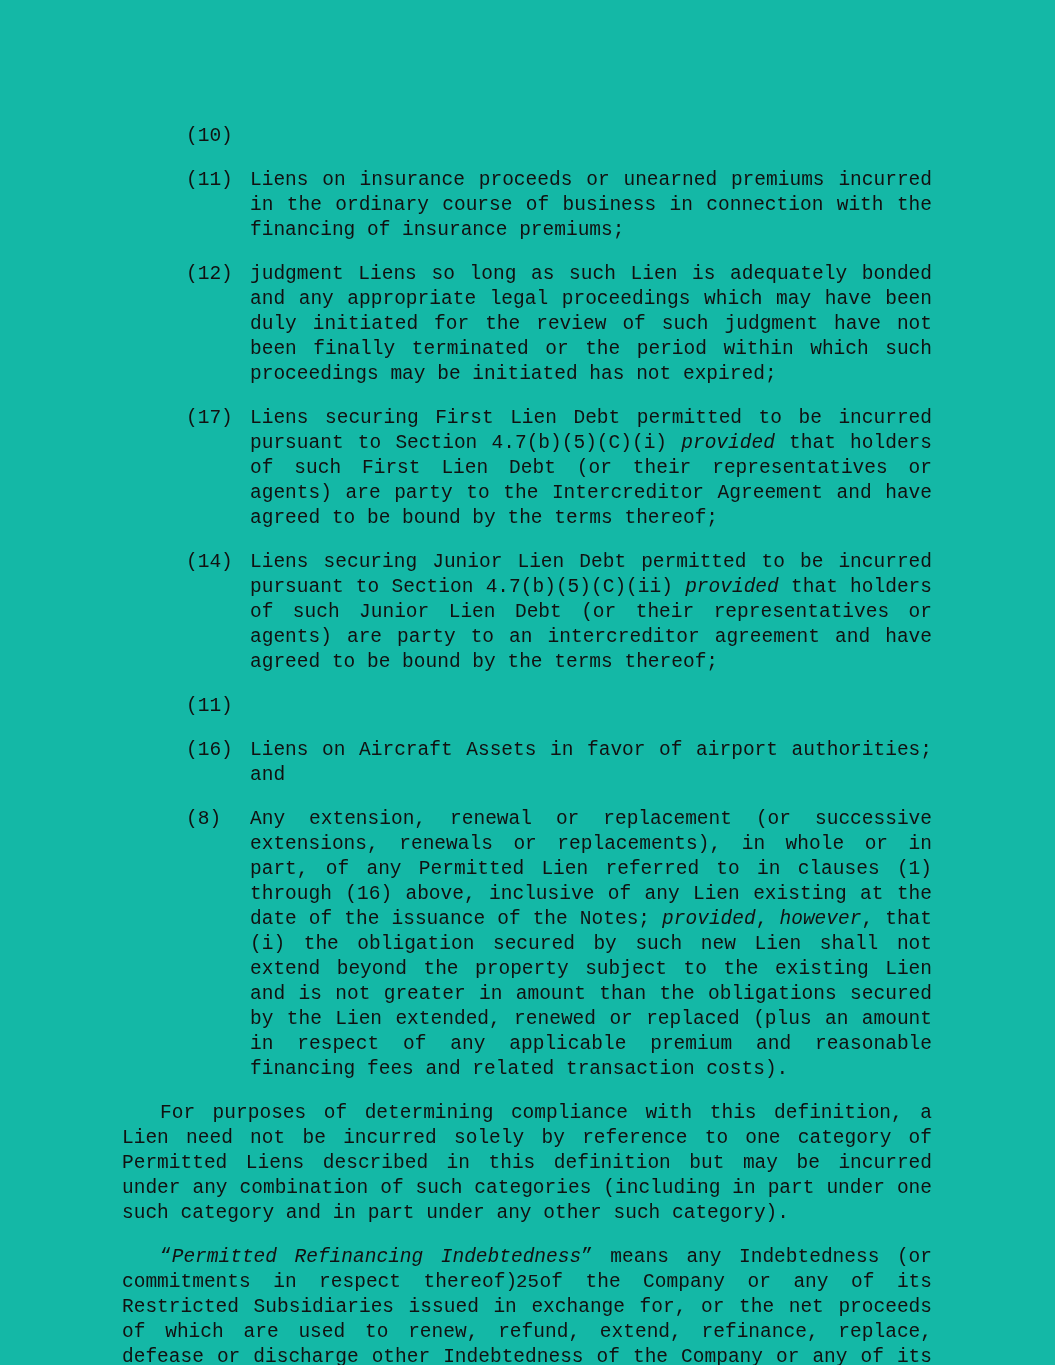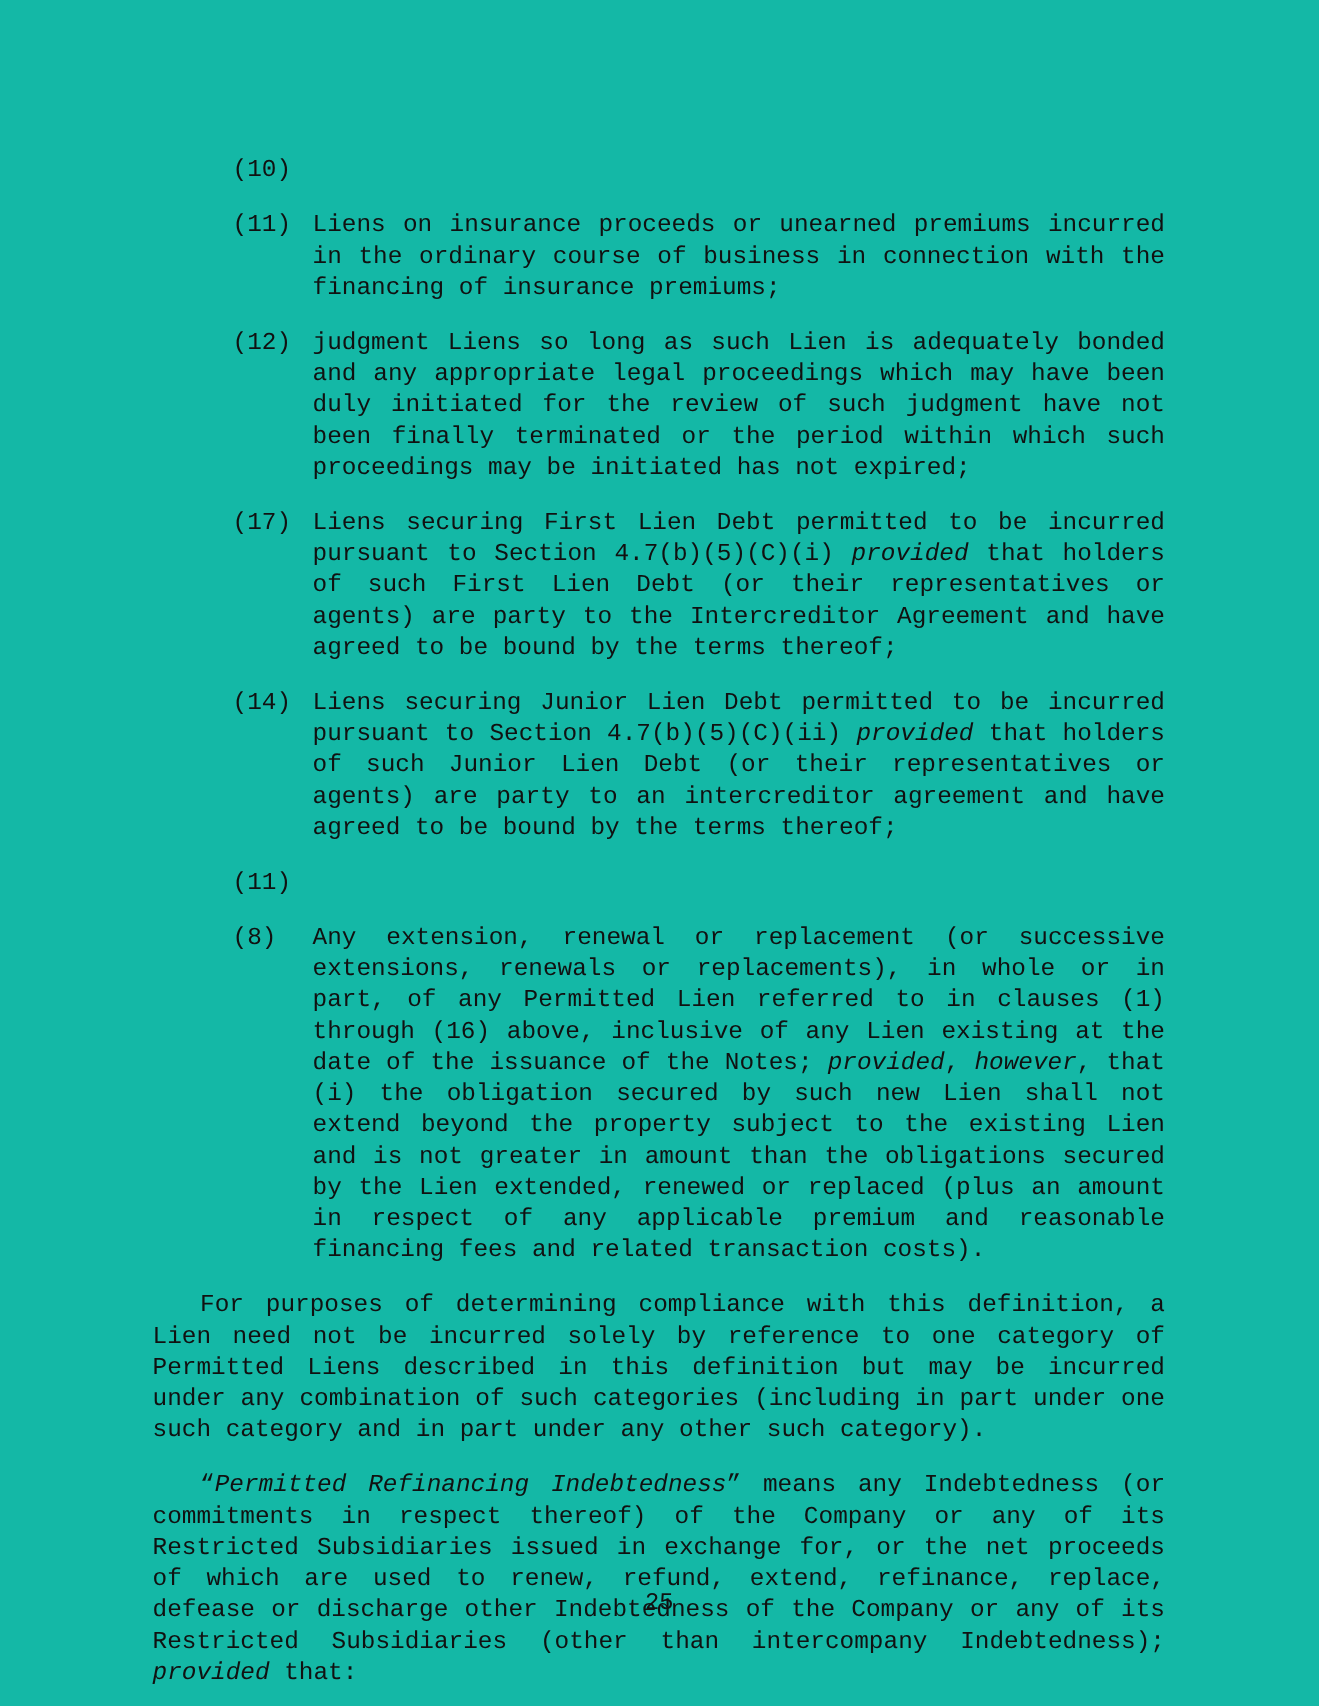--- a/index.html
+++ b/index.html
@@ -82,20 +82,24 @@
 
   <div class="clause">
     <span class="clause-num">(14)</span>
     <span class="clause-body">Liens securing Junior Lien Debt permitted to be incurred pursuant to Section 4.7(b)(5)(C)(ii) <em class="it">provided</em> that holders of such Junior Lien Debt (or their representatives or agents) are party to an intercreditor agreement and have agreed to be bound by the terms thereof;</span>
   </div>
 
   <div class="clause">
     <span class="clause-num">(11)</span>
   </div>
 
+  <div class="clause">
+    <span class="clause-num">(16)</span>
+    <span class="clause-body">Liens on Aircraft Assets in favor of airport authorities; and</span>
+  </div>
 
   <div class="clause">
     <span class="clause-num">(8)</span>
     <span class="clause-body">Any extension, renewal or replacement (or successive extensions, renewals or replacements), in whole or in part, of any Permitted Lien referred to in clauses (1) through (16) above, inclusive of any Lien existing at the date of the issuance of the Notes; <em class="it">provided</em>, <em class="it">however</em>, that (i) the obligation secured by such new Lien shall not extend beyond the property subject to the existing Lien and is not greater in amount than the obligations secured by the Lien extended, renewed or replaced (plus an amount in respect of any applicable premium and reasonable financing fees and related transaction costs).</span>
   </div>
 </div>
 
   <div id="paragraphs">
   <p class="para">For purposes of determining compliance with this definition, a Lien need not be incurred solely by reference to one category of Permitted Liens described in this definition but may be incurred under any combination of such categories (including in part under one such category and in part under any other such category).</p>
 

